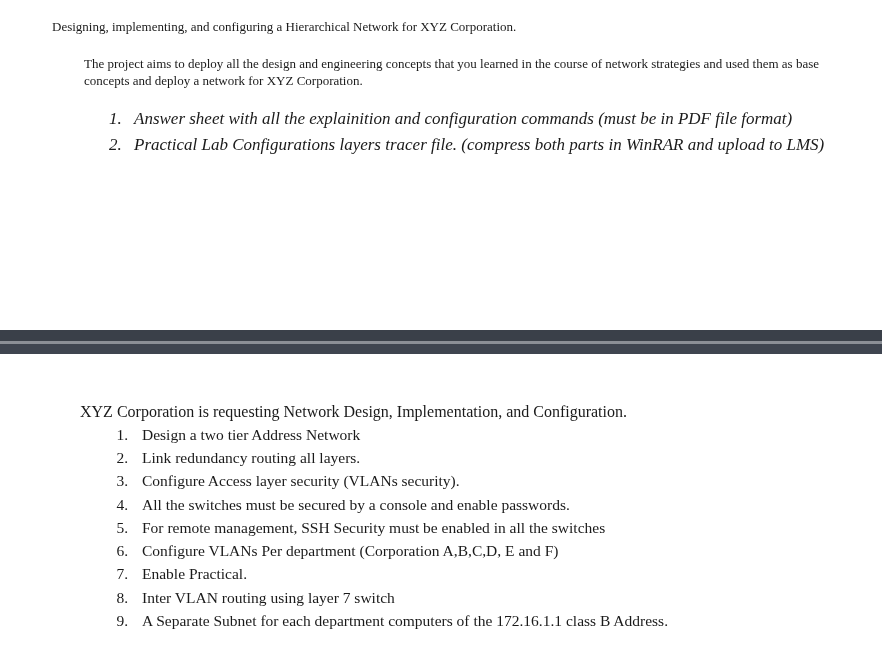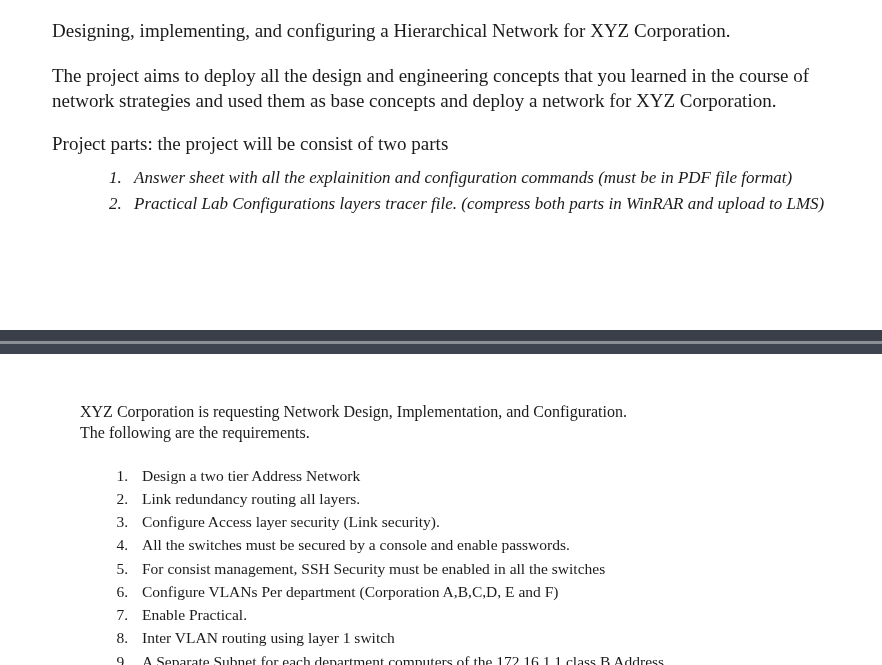--- a/index.html
+++ b/index.html
@@ -18,31 +18,32 @@
     position: relative;
     width: 882px;
     height: 665px;
   }
 
   
   .section-top {
     padding: 18px 36px 0 52px;
   }
   .para {
-    font-size: 19px;
+    font-size: 13px;
     line-height: 1.32;
     margin: 0 0 16px 0;
     text-align: left;
   }
   .para.title {
     margin-bottom: 20px;
   }
   .para.lead {
     margin-bottom: 18px;
     max-width: 800px;
+    margin-left: 32px;
   }
   .para.parts {
     margin-bottom: 10px;
   }
 
   ol.numlist {
     margin: 0 0 0 0;
     padding-left: 74px;
     font-size: 17px;
     line-height: 1.45;
@@ -114,42 +115,40 @@
   }
 </style>
 </head>
 <body>
 
 <div class="page">
 
   <div class="section-top">
     <p class="para title">Designing, implementing, and configuring a  Hierarchical Network for XYZ Corporation.</p>
     <p class="para lead">The project aims to deploy all the design and engineering concepts that you learned in the course of network strategies and used them as base concepts and deploy a network for XYZ Corporation.</p>
-    <p class="para parts">Project parts: the project will be consist of two parts</p>
     <ol class="numlist">
       <li>Answer sheet with all the explainition and configuration commands (must be in PDF file format)</li>
       <li>Practical Lab Configurations layers tracer file.  (compress both parts in WinRAR and upload to LMS)</li>
     </ol>
   </div>
 
   <div class="divider">
     <div class="band-dark"></div>
     <div class="band-line"></div>
     <div class="band-dark2"></div>
   </div>
 
   <div class="section-bottom">
     <p class="para">XYZ Corporation is requesting Network Design, Implementation, and Configuration.</p>
-    <p class="para intro-2">The following are the  requirements.</p>
     <ol class="numlist2">
       <li>Design a two tier Address Network</li>
       <li>Link redundancy routing all layers.</li>
-      <li>Configure Access layer security (Link security).</li>
+      <li>Configure Access layer security (VLANs security).</li>
       <li>All the switches must be secured by a console and enable passwords.</li>
-      <li>For consist management, SSH Security must be enabled in all the switches</li>
+      <li>For remote management, SSH Security must be enabled in all the switches</li>
       <li>Configure VLANs Per department (Corporation A,B,C,D, E and F)</li>
       <li>Enable Practical.</li>
-      <li>Inter VLAN routing using layer 1 switch</li>
+      <li>Inter VLAN routing using layer 7 switch</li>
       <li>A Separate Subnet for each department computers of the 172.16.1.1 class B Address.</li>
     </ol>
   </div>
 
 </div>
 
 </body></html>

